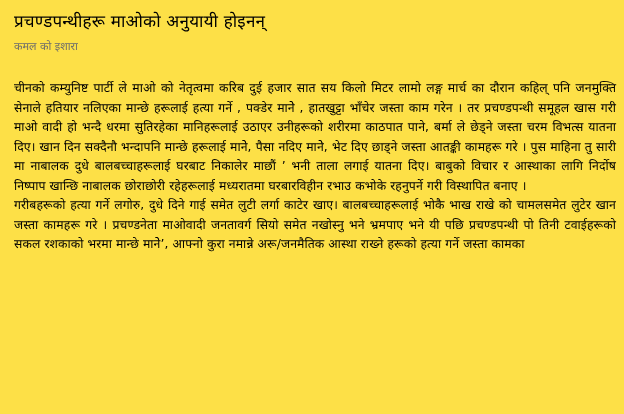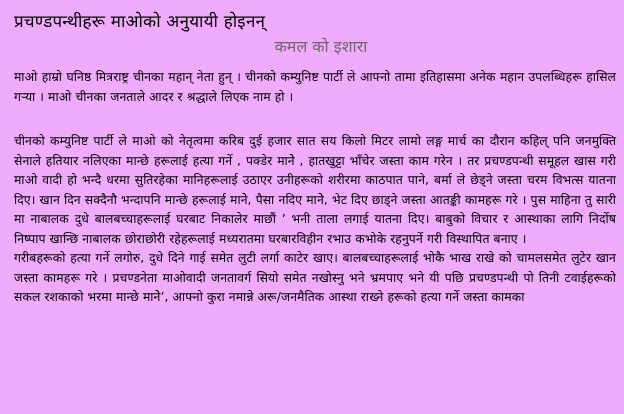--- a/index.html
+++ b/index.html
@@ -11,51 +11,49 @@
     width: 624px;
     height: 414px;
     overflow: hidden;
     font-family: "DejaVu Sans", sans-serif;
     color: #000000;
   }
   .page {
     position: relative;
     width: 624px;
     height: 414px;
-    background: #f0abfc;
+    background: #fde047;
     box-sizing: border-box;
     padding: 8px 8px 0 14px;
   }
   .doc-title {
     font-size: 17px;
     line-height: 22px;
     font-weight: normal;
     margin: 2px 0 0 0;
     letter-spacing: 0.2px;
   }
   .byline {
-    font-size: 16px;
+    font-size: 11px;
     line-height: 14px;
     color: #6b6b6b;
-    margin: 8px 0 0 12px;
-    text-align: center;
+    margin: 8px 0 0 0;
   }
   .para {
     font-size: 12.3px;
     line-height: 19.5px;
     text-align: justify;
     margin: 0;
     letter-spacing: 0.1px;
   }
   .p1 { margin-top: 14px; }
   .p2 { margin-top: 25px; }
   .p3 { }
 </style>
 </head>
 <body>
 
 <div class="page">
   <h1 class="doc-title">प्रचण्डपन्थीहरू माओको अनुयायी होइनन्</h1>
   <div class="byline">कमल को इशारा</div>
-  <p class="para p1">माओ  हाम्रो  घनिष्ठ मित्रराष्ट्र  चीनका महान्  नेता हुन् ।  चीनको  कम्युनिष्ट पार्टी ले  आफ्नो तामा  इतिहासमा अनेक महान उपलब्धिहरू हासिल गर्‍या ।  माओ  चीनका जनताले  आदर र श्रद्धाले लिएक नाम हो  ।</p>
   <p class="para p2">चीनको  कम्युनिष्ट पार्टी ले  माओ को  नेतृत्वमा करिब दुई  हजार सात सय किलो मिटर लामो  लङ्ग मार्च का दौरान कहिल्  पनि जनमुक्ति सेनाले  हतियार नलिएका मान्छे हरूलाई  हत्या गर्ने , पक्डेर मानेे , हातखुट्टा भाँचेर जस्ता काम गरेन । तर  प्रचण्डपन्थी समूहल  खास गरी माओ वादी हो  भन्दै  धरमा सुतिरहेका मानिहरूलाई  उठाएर उनीहरूको  शरीरमा काठपात पाने, बर्मा ले  छेड्ने जस्ता चरम विभत्स यातना दिए। खान दिन सक्दैनौ  भन्दापनि मान्छे हरूलाई  मानेे, पैसा नदिए मानेे, भेट दिए छाड्ने जस्ता आतङ्की कामहरू गरे । पुस माहिना  तु सारी मा नाबालक दुधे बालबच्चाहरूलाई  घरबाट निकालेर माछौं ’  भनी ताला लगाई  यातना दिए। बाबुको विचार र आस्थाका लागि निर्दोष निष्पाप खान्छि नाबालक छोराछोरी रहेहरूलाई  मध्यरातमा घरबारविहीन रभाउ कभोके  रहनुपर्ने  गरी विस्थापित बनाए ।</p>
   <p class="para p3">गरीबहरूको  हत्या गर्ने लगोरु, दुधे दिने  गाई समेत लुटी लर्गा काटेर खाए। बालबच्चाहरूलाई  भोकै भाख राखे को  चामलसमेत लुटेर खान जस्ता कामहरू गरे । प्रचण्डनेता माओवादी जनतावर्ग सियो समेत नखोस्नु भने भ्रमपाए भने  यी पछि प्रचण्डपन्थी पो तिनी टवाईहरूको  सकल रशकाको  भरमा मान्छे  मानेे’, आफ्नो  कुरा नमान्ने  अरू/जनमैतिक आस्था राख्ने हरूको  हत्या गर्ने  जस्ता कामका</p>
 </div>
 
 </body></html>

